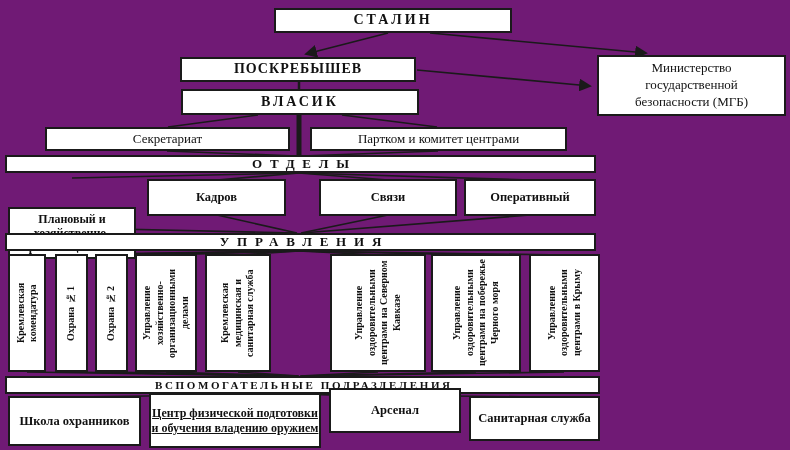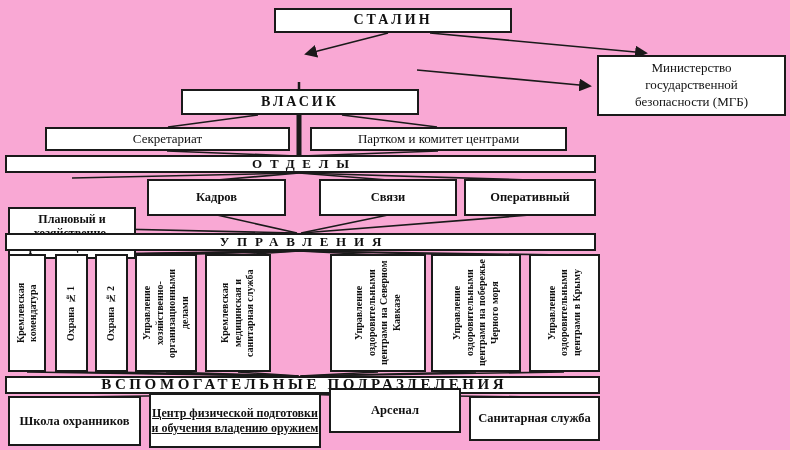--- a/index.html
+++ b/index.html
@@ -1,42 +1,42 @@
 <!DOCTYPE html>
 <html><head>
 <meta charset="utf-8">
 <style>
   * { box-sizing: border-box; margin: 0; padding: 0; }
   html, body { background: #ffffff; }
   body { font-family: "Liberation Serif", serif; color: #111111; }
   .canvas {
     position: relative;
     width: 790px; height: 450px;
-    background: #f9a8d4;
+    background: #701a75;
     overflow: hidden;
   }
   .wires { position: absolute; left: 0; top: 0; }
   .box {
     position: absolute;
     border: 2px solid #1a1a1a;
     background: #ffffff;
     display: flex; align-items: center; justify-content: center;
     text-align: center;
     line-height: 1.18;
     font-weight: bold;
     font-size: 12.5px;
   }
   .node { font-size: 14px; }
   .plain { font-weight: normal; font-size: 13px; }
   .bar {
     font-size: 13px;
     letter-spacing: 0.6em;
     text-indent: 0.6em;
   }
-  .bar-wide { letter-spacing: 0.24em; text-indent: 0.24em; font-size: 15px; }
+  .bar-wide { letter-spacing: 0.24em; text-indent: 0.24em; font-size: 11px; }
   .vbox {
     writing-mode: vertical-rl;
     transform: rotate(180deg);
     font-size: 10px;
     line-height: 1.25;
     padding: 3px 2px;
   }
   .mgb { font-weight: normal; font-size: 13px; padding: 0 24px; line-height: 1.3; }
 </style>
 </head>
@@ -86,20 +86,21 @@
       <line x1="564" y1="372" x2="302" y2="376"></line>
       <line x1="299" y1="394" x2="74" y2="397"></line>
       <line x1="299" y1="394" x2="235" y2="394"></line>
       <line x1="299" y1="394" x2="395" y2="397"></line>
       <line x1="299" y1="394" x2="534" y2="397"></line>
     </g>
   </svg>
 
   <div class="box node" style="left:274px; top:8px; width:238px; height:25px; letter-spacing:3px;">СТАЛИН</div>
 
+  <div class="box node" style="left:180px; top:57px; width:236px; height:25px; letter-spacing:1px;">ПОСКРЕБЫШЕВ</div>
 
   <div class="box node" style="left:181px; top:89px; width:238px; height:26px; letter-spacing:3px;">ВЛАСИК</div>
 
   <div class="box mgb" style="left:597px; top:55px; width:189px; height:61px;">Министерство государственной безопасности (МГБ)</div>
 
   <div class="box plain" style="left:45px; top:127px; width:245px; height:24px;">Секретариат</div>
 
   <div class="box plain" style="left:310px; top:127px; width:257px; height:24px;">Партком и комитет центрами</div>
 
   <div class="box bar" style="left:5px; top:155px; width:591px; height:18px;">ОТДЕЛЫ</div>

